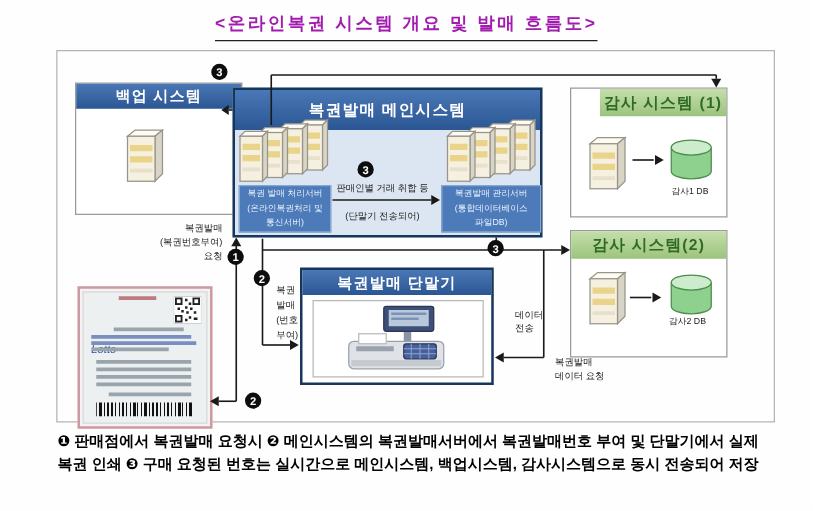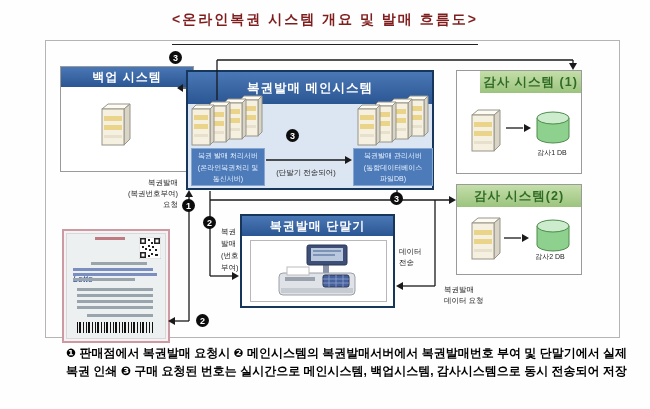--- a/index.html
+++ b/index.html
@@ -4,29 +4,29 @@
 <style>
   html,body{margin:0;padding:0;background:#ffffff;}
   body{font-family:"Liberation Sans","DejaVu Sans",sans-serif;}
   #stage{position:relative;width:650px;height:409px;background:#fefefe;overflow:hidden;}
   .frame{position:absolute;border:1px solid #b4b4b4;background:transparent;}
   .box{position:absolute;background:#fff;border:1px solid #9a9a9a;z-index:1;box-sizing:border-box;}
   .hdr{height:20px;display:flex;align-items:center;justify-content:center;color:#fff;font-weight:bold;font-size:12px;letter-spacing:1px;white-space:nowrap;}
   .blue-hdr{background:linear-gradient(#4a77b5,#2b5694);}
   .green-hdr{background:linear-gradient(#c4deaa,#9cc47e);color:#2f6b24;height:22px;font-size:12.5px;}
   .title{position:absolute;top:10px;left:0;width:100%;text-align:center;z-index:2;}
-  .title span{display:inline-block;font-size:14px;font-weight:bold;letter-spacing:2px;color:#7f1d1d;border-bottom:1.5px solid #222;padding-bottom:15px;}
+  .title span{display:inline-block;font-size:14px;font-weight:bold;letter-spacing:2px;color:#a21caf;border-bottom:1.5px solid #222;padding-bottom:4px;}
   .badge{position:absolute;width:13px;height:13px;border-radius:50%;background:#0d0d0d;color:#fff;font-size:9px;font-weight:bold;display:flex;align-items:center;justify-content:center;z-index:6;}
   .small-label{position:absolute;font-size:7.5px;line-height:11px;color:#222;z-index:4;white-space:nowrap;}
   .srv-label{position:absolute;background:#4d7ab8;border:1px solid #86a8d0;color:#e9f3ff;font-size:7px;line-height:11.5px;text-align:center;z-index:2;box-sizing:border-box;padding-top:1px;}
   .mainbox{background:#dce6f3;border:2px solid #16365c;}
   .centertext{text-align:center;}
   .conn{position:absolute;left:0;top:0;z-index:3;pointer-events:none;}
   .dblabel{position:absolute;font-size:7px;color:#222;z-index:4;white-space:nowrap;}
-  .foot{position:absolute;left:46px;top:344px;width:576px;font-size:12px;line-height:18px;color:#000;font-weight:600;z-index:2;margin-left:20px;}
+  .foot{position:absolute;left:46px;top:344px;width:576px;font-size:12px;line-height:18px;color:#000;font-weight:600;z-index:2;}
   .ticket{position:absolute;left:62px;top:229px;width:100px;height:106px;border:2px solid #cc9aa2;background:#f6f1f2;z-index:2;padding:2px;box-sizing:content-box;}
   .ticket-inner{width:100%;height:100%;background:#edf0f0;border:1px solid #d8d8d8;box-sizing:border-box;position:relative;overflow:hidden;}
   .t-logo{position:absolute;left:6px;top:8px;font-size:9px;font-weight:normal;font-style:italic;color:#2a4fa0;margin-top:32px;}
   .tbar{position:absolute;height:2.5px;background:#9aa4ac;}
   .tbar.red{background:#c07a82;}
   .tbar.blue{background:#7a8fc0;}
   .barcode{position:absolute;left:10px;bottom:5px;width:78px;height:11px;
     background:repeating-linear-gradient(90deg,#111 0 1px,transparent 1px 2.5px,#111 2.5px 4.5px,transparent 4.5px 6px,#111 6px 6.8px,transparent 6.8px 9px);}
   .panel{position:absolute;border:1px solid #b8b8b8;background:#fff;z-index:2;}
 </style>
@@ -94,34 +94,35 @@
       <use href="#tower" x="32" y="3"></use>
       <use href="#tower" x="16" y="6"></use>
       <use href="#tower" x="0" y="9"></use>
   </svg>
   <div class="srv-label" style="left:353px;top:148px;width:80px;height:38px;">
     <div>복권발매 관리서버</div>
     <div>(통합데이터베이스</div>
     <div>파일DB)</div>
   </div>
 
+  <div class="small-label centertext" style="left:254px;top:145px;width:104px;">판매인별 거래 취합 등</div>
   <div class="small-label centertext" style="left:260px;top:167px;width:92px;">(단말기 전송되어)</div>
 
   <div class="box" style="left:456px;top:70px;width:126px;height:104px;padding-left:23px;">
     <div class="hdr green-hdr">감사 시스템 (1)</div>
     <svg width="40" height="52" style="position:absolute;left:12px;top:36px;">
         <use href="#tower-big"></use>
       </svg>
     <svg width="38" height="36" style="position:absolute;left:78px;top:40px;">
         <use href="#dbcyl"></use>
       </svg>
   </div>
   <div class="dblabel" style="left:528px;top:148px;width:48px;text-align:center;">감사1 DB</div>
 
-  <div class="box" style="left:456px;top:184px;width:126px;height:91px;">
+  <div class="box" style="left:456px;top:184px;width:126px;height:102px;">
     <div class="hdr green-hdr">감사 시스템(2)</div>
     <svg width="40" height="50" style="position:absolute;left:12px;top:30px;">
         <use href="#tower-big"></use>
       </svg>
     <svg width="38" height="34" style="position:absolute;left:78px;top:34px;">
         <use href="#dbcyl"></use>
       </svg>
   </div>
   <div class="dblabel" style="left:526px;top:252px;width:48px;text-align:center;">감사2 DB</div>
 
@@ -185,21 +186,21 @@
     <div>복권발매</div>
     <div>(복권번호부여)</div>
     <div>요청</div>
   </div>
   <div class="small-label" style="left:221px;top:226px;width:26px;line-height:12px;">
     <div>복권</div>
     <div>발매</div>
     <div>(번호</div>
     <div>부여)</div>
   </div>
-  <div class="small-label" style="left:399px;top:246px;width:34px;">
+  <div class="small-label" style="left:412px;top:246px;width:34px;">
     <div>데이터</div>
     <div>전송</div>
   </div>
   <div class="small-label" style="left:444px;top:284px;width:56px;">
     <div>복권발매</div>
     <div>데이터 요청</div>
   </div>
 
   <svg class="conn" width="650" height="409">
     <g stroke="#1a1a1a" stroke-width="1.3" fill="none">

